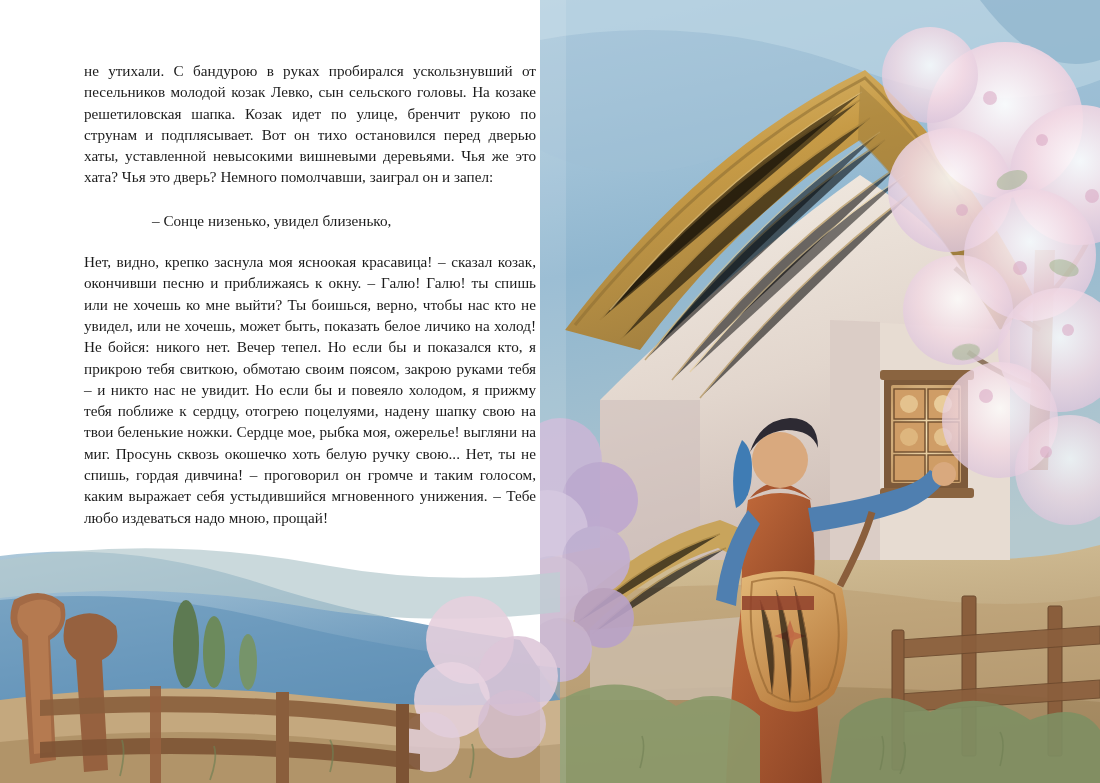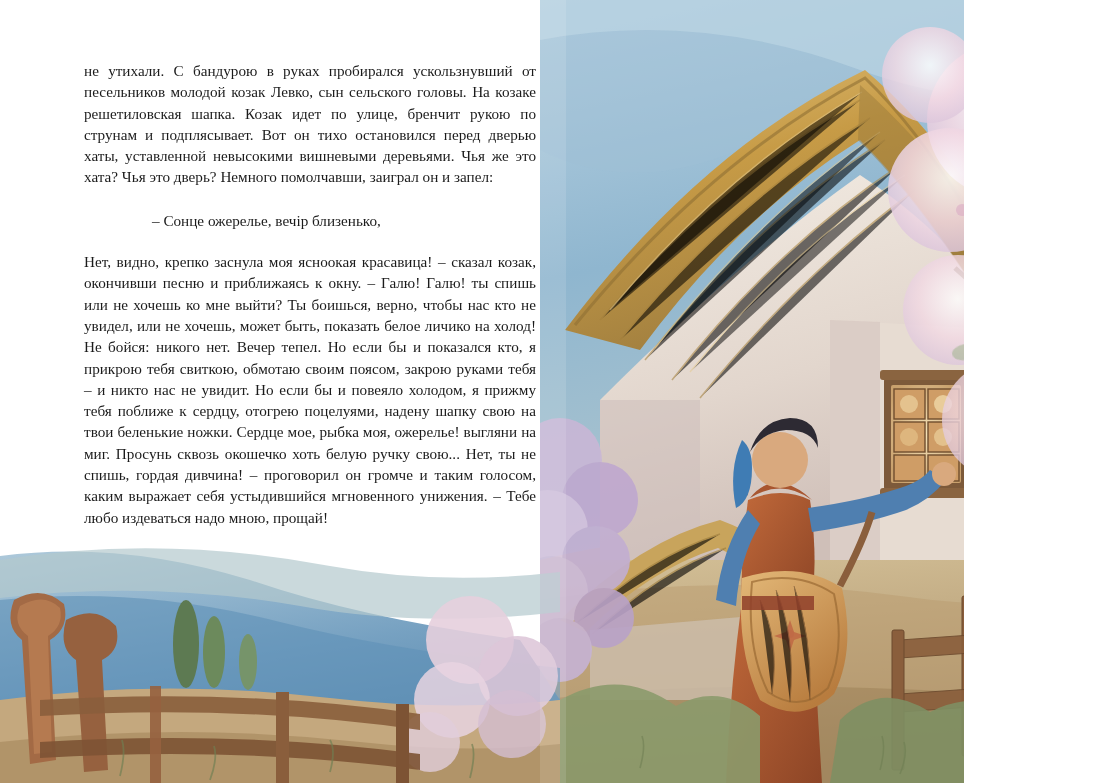--- a/index.html
+++ b/index.html
@@ -2,21 +2,21 @@
 <html><head>
 <meta charset="utf-8">
 <style>
   html, body {
     margin: 0;
     padding: 0;
     background: #ffffff;
   }
   #page {
     position: relative;
-    width: 964px;
+    width: 1100px;
     height: 783px;
     overflow: hidden;
     background: #ffffff;
     font-family: "Liberation Serif", serif;
   }
 
   
   .text-column {
     position: absolute;
     left: 84px;
@@ -327,19 +327,19 @@
       </g>
 
       <rect x="540" y="0" width="26" height="783" fill="#ffffff" opacity="0.12"></rect>
     </svg>
   </div>
 
   <div class="text-column">
     <p class="para">не утихали. С бандурою в руках пробирался ускользнувший от песельников молодой козак Левко, сын сельского головы. На козаке решетиловская шапка. Козак идет по улице, бренчит рукою по струнам и подплясывает. Вот он тихо остановился перед дверью хаты, уставленной невысокими вишневыми деревьями. Чья же это хата? Чья это дверь? Немного помолчавши, заиграл он и запел:</p>
 
     <div class="verse">
-      <span class="vline">– Сонце ожерелье, вечір близенько,</span>
+      <span class="vline">– Сонце низенько, увидел близенько,</span>
     </div>
 
     <p class="para">Нет, видно, крепко заснула моя ясноокая красавица! – сказал козак, окончивши песню и приближаясь к окну. – Галю! Галю! ты спишь или не хочешь ко мне выйти? Ты боишься, верно, чтобы нас кто не увидел, или не хочешь, может быть, показать белое личико на холод! Не бойся: никого нет. Вечер тепел. Но если бы и показался кто, я прикрою тебя свиткою, обмотаю своим поясом, закрою руками тебя – и никто нас не увидит. Но если бы и повеяло холодом, я прижму тебя поближе к сердцу, отогрею поцелуями, надену шапку свою на твои беленькие ножки. Сердце мое, рыбка моя, ожерелье! выгляни на миг. Просунь сквозь окошечко хоть белую ручку свою... Нет, ты не спишь, гордая дивчина! – проговорил он громче и таким голосом, каким выражает себя устыдившийся мгновенного унижения. – Тебе любо издеваться надо мною, прощай!</p>
   </div>
 
 </div>
 
 </body></html>

